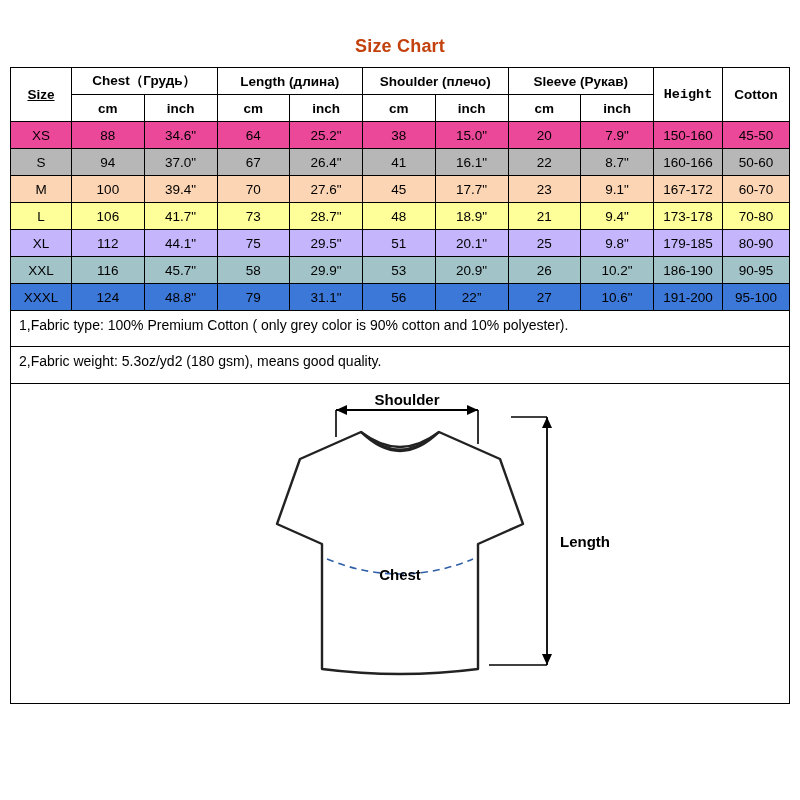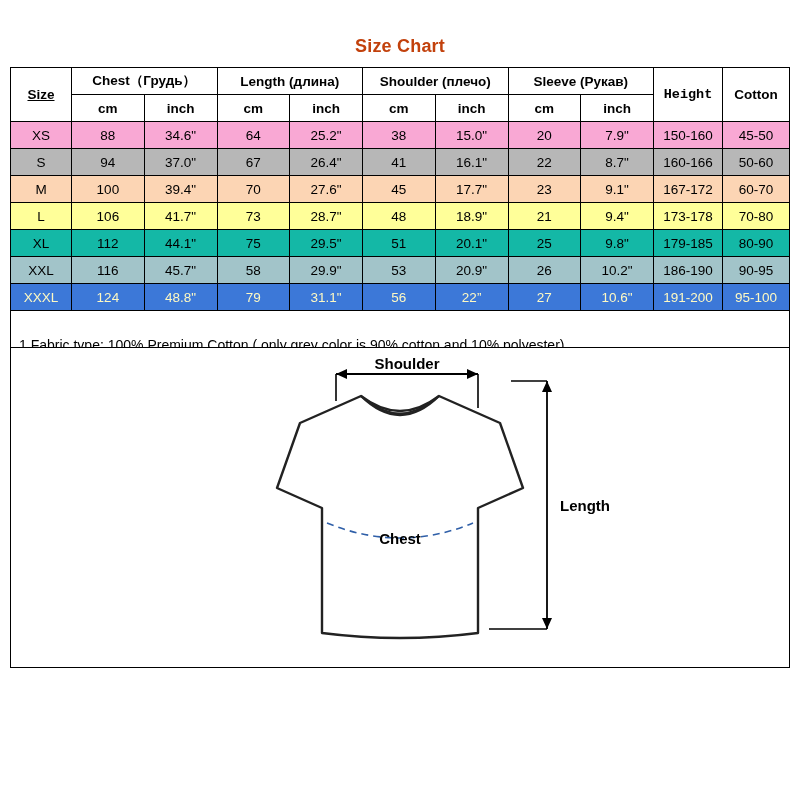--- a/index.html
+++ b/index.html
@@ -51,39 +51,39 @@
   }
   .hdr-size { width: 56px; text-decoration: underline; }
   .col-cm   { width: 68px; }
   .col-in   { width: 78px; }
   .col-h    { width: 64px; font-family: Liberation Mono, monospace; }
   .col-w    { width: 62px; }
 
   .rowlabel { font-weight: normal; }
 
   
-  .r-xs   td { background: #f9a8d4; }
+  .r-xs   td { background: #ec4899; }
   .r-s    td { background: #b7b7b7; }
   .r-m    td { background: #fcd5b4; }
   .r-l    td { background: #ffff99; }
-  .r-xl   td { background: #14b8a6; }
+  .r-xl   td { background: #c4b5fd; }
   .r-xxl  td { background: #a2c4c9; }
-  .r-xxxl td { background: #3c78d8; color: #fef9c3; }
+  .r-xxxl td { background: #3c78d8; color: #000000; }
 
   .notes {
     width: 780px;
     margin: 0 auto;
     border-left: 1px solid #000;
     border-right: 1px solid #000;
     border-bottom: 1px solid #000;
     box-sizing: border-box;
   }
   .note {
     font-size: 14px;
-    padding: 24px 6px 8px 8px;
+    padding: 4px 6px 8px 8px;
     border-bottom: 1px solid #000;
     box-sizing: border-box;
     height: 36px;
     line-height: 20px;
     white-space: nowrap;
     overflow: hidden;
   }
   .note:last-child { border-bottom: none; }
 
   .diagram-box {
@@ -223,20 +223,21 @@
         <td>27</td>
         <td>10.6"</td>
         <td>191-200</td>
         <td>95-100</td>
       </tr>
     </tbody>
   </table>
 
   <div class="notes">
     <div class="note">1,Fabric type: 100% Premium Cotton ( only grey color is 90% cotton and 10% polyester).</div>
+    <div class="note">2,Fabric weight: 5.3oz/yd2 (180 gsm), means good quality.</div>
   </div>
 
   <div class="diagram-box">
     <svg width="778" height="318" viewBox="0 0 778 318">
 
       <g>
         <path d="M289 75 L350 48 Q389 78 428 48 L489 75 L512 140 L467 160 L467 285 Q389 295 311 285 L311 160 L266 140 Z" fill="#ffffff" stroke="#222222" stroke-width="2.4" stroke-linejoin="round"></path>
 
         <path d="M350 48 Q389 86 428 48" fill="none" stroke="#222222" stroke-width="2.4"></path>
         <path d="M357 53 Q389 78 421 53" fill="none" stroke="#222222" stroke-width="2"></path>

